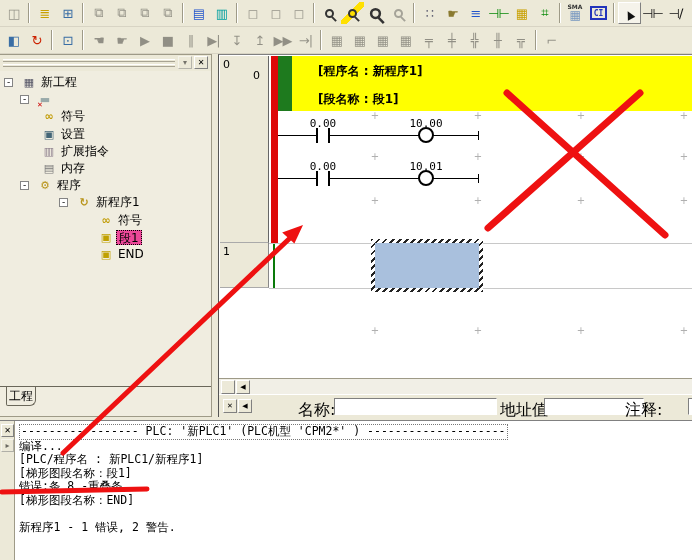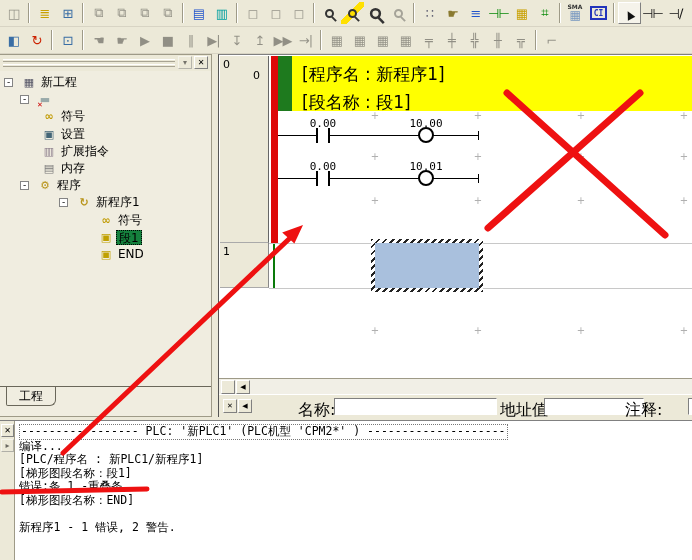--- a/index.html
+++ b/index.html
@@ -28,49 +28,49 @@
   
   #treepanel{position:absolute;left:0;top:0;width:212px;height:363px;background:#f0ede0;border:1px solid #9e9a87;border-left:none;display:flex;flex-direction:column}
   #treetitle{height:16px;position:relative;background:var(--chrome);flex:0 0 auto}
   .grip{position:absolute;left:3px;right:36px;height:3px;border-top:1px solid #fff;border-bottom:1px solid #a8a493}
   .minibtn{position:absolute;top:1px;width:14px;height:13px;background:var(--chrome);border:1px solid;border-color:#fff #808080 #808080 #fff;font-size:8px;display:flex;align-items:center;justify-content:center;line-height:1}
   #tree{position:relative;flex:1 1 auto;overflow:hidden;background:#f0ede0}
   .trow{position:absolute;height:16px;display:block;white-space:nowrap;font-size:12px}
   .texp{position:absolute;top:3px;width:9px;height:9px;border:1px solid #848484;background:#fff;font-size:9px;line-height:7px;text-align:center;color:#000}
   .tn-ico{position:absolute;top:0;width:18px;height:15px;text-align:center;font-size:11px;line-height:15px}
   .tlabel{position:absolute;top:0;height:15px;line-height:15px;padding:0 2px}
-  .tlabel.sel{background:#15803d;border:1px dotted #000}
+  .tlabel.sel{background:#ec4899;border:1px dotted #000}
   .tn-ico.project::before{content:"▦";color:#556}
   .tn-ico.plc::before{content:"▬";color:#9aa}
   .tn-ico.plc::after{content:"✕";color:#c00;font-size:7px;position:absolute;left:1px;top:6px}
   .tn-ico.symbols::before{content:"∞";color:#c09a00;font-weight:bold}
   .tn-ico.settings::before{content:"▣";color:#467}
   .tn-ico.expansion::before{content:"▥";color:#887a88}
   .tn-ico.memory::before{content:"▤";color:#777}
   .tn-ico.programs::before{content:"⚙";color:#b8941a}
   .tn-ico.program::before{content:"↻";color:#b8941a;font-weight:bold}
   .tn-ico.section::before{content:"▣";color:#c0a000}
   #treetabs{flex:0 0 auto;height:30px;border-top:1px solid #6a675a;position:relative;background:#f0ede0}
-  #ptab{position:absolute;left:6px;top:0;width:50px;height:19px;border:1px solid #6a675a;border-top:none;border-radius:0 0 6px 2px;text-align:center;line-height:18px;background:#f0ede0}
+  #ptab{position:absolute;left:6px;top:0;width:30px;height:19px;border:1px solid #6a675a;border-top:none;border-radius:0 0 6px 2px;text-align:center;line-height:18px;background:#f0ede0}
   
   #vsplit{position:absolute;left:212px;top:0;width:6px;height:363px;background:var(--chrome)}
   #hsplit{position:absolute;top:417px;left:0;width:692px;height:3px;background:var(--chrome)}
 
   
   #ladder{position:absolute;left:218px;top:0;width:474px;height:363px;background:#fff;border-left:1px solid #555;border-top:1px solid #808080}
   #ldraw{position:absolute;left:0;top:0;width:474px;height:323px;overflow:hidden;background:#fff}
   #lmargin0{position:absolute;left:1px;top:1px;width:49px;height:187px;background:var(--chrome);border-right:1px solid #666;border-bottom:1px solid #aaa}
   #lmargin1{position:absolute;left:1px;top:188px;width:49px;height:45px;background:var(--chrome);border-right:1px solid #888;border-bottom:1px solid #aaa}
   .rungnum{position:absolute;left:3px;top:2px;font-size:11px}
   .stepnum{position:absolute;right:8px;top:13px;font-size:11px}
   #redbar{position:absolute;left:52px;top:1px;width:7px;height:187px;background:var(--errbar,#dd0808)}
   #greencursor{position:absolute;left:54px;top:188px;width:2px;height:45px;background:#0a7a0a}
   #lheader{position:absolute;left:59px;top:1px;right:0;height:55px;background:var(--hdr-yellow,#ffff00)}
   #lheaderGreen{position:absolute;left:0;top:0;width:14px;height:55px;background:var(--hdr-green,#1e7a1e)}
-  .hline{position:absolute;left:24px;font-size:17px;font-weight:normal}
+  .hline{position:absolute;left:40px;font-size:12px;font-weight:bold}
   .gridline{position:absolute;left:50px;right:0;height:1px;background:#c8c8c8}
   .cross{position:absolute;color:#b0b0b0;font-size:10px;line-height:10px;width:10px;text-align:center}
   .wire{position:absolute;height:1px;background:#000}
   .wtick{position:absolute;width:1px;height:9px;background:#000}
   .cgap{position:absolute;background:#fff}
   .cbar{position:absolute;width:2px;background:#000}
   .coil{position:absolute;width:16px;height:16px;border:2px solid #000;border-radius:50%;background:#fff}
   .opnd{position:absolute;width:48px;text-align:center;font-size:11px;font-family:"DejaVu Sans Mono",monospace}
   #selcell{position:absolute;left:152px;top:184px;width:112px;height:53px;background:repeating-linear-gradient(135deg,#222 0 2px,#fff 2px 5px)}
   #selcellFill{position:absolute;left:4px;top:4px;right:4px;bottom:4px;background:var(--sel-blue,#a9c0dd)}
@@ -404,21 +404,21 @@
   </div>
 </div>
 
 <div id="hsplit"></div>
 
 <div id="output">
   <div id="outstrip">
     <div class="minibtn" style="left:1px;top:3px;right:auto;width:13px">✕</div>
     <div class="minibtn" style="left:1px;top:18px;right:auto;width:13px;opacity:.55">▸</div>
   </div>
-  <div id="outtext"><div><div class="oline focusrect">----------------- PLC: '新PLC1' (PLC机型 'CPM2*' ) --------------------</div></div><div class="oline">编译...</div><div class="oline">[PLC/程序名 : 新PLC1/新程序1]</div><div class="oline">[梯形图段名称：段1]</div><div class="oline">错误:条 1 -重叠条</div><div class="oline">[梯形图段名称：END]</div><div class="oline">&nbsp;</div><div class="oline">新程序1 - 1 错误, 2 警告.</div></div>
+  <div id="outtext"><div><div class="oline focusrect">----------------- PLC: '新PLC1' (PLC机型 'CPM2*' ) --------------------</div></div><div class="oline">编译...</div><div class="oline">[PLC/程序名 : 新PLC1/新程序1]</div><div class="oline">[梯形图段名称：段1]</div><div class="oline">错误:条 8 -重叠条</div><div class="oline">[梯形图段名称：END]</div><div class="oline">&nbsp;</div><div class="oline">新程序1 - 1 错误, 2 警告.</div></div>
 </div>
 
 <svg id="anno" viewBox="0 0 692 560" xmlns="http://www.w3.org/2000/svg">
   <g stroke="#ee1111" fill="none" stroke-linecap="round">
     <line x1="507" y1="93" x2="665" y2="235" stroke-width="7"></line>
     <line x1="640" y1="93" x2="488" y2="228" stroke-width="7"></line>
     <line x1="63" y1="453" x2="289" y2="239" stroke-width="5"></line>
     <line x1="2" y1="492" x2="147" y2="489" stroke-width="5"></line>
   </g>
   <polygon points="303,225 294.4,243.4 282.2,232.6" fill="#ee1111"></polygon>

